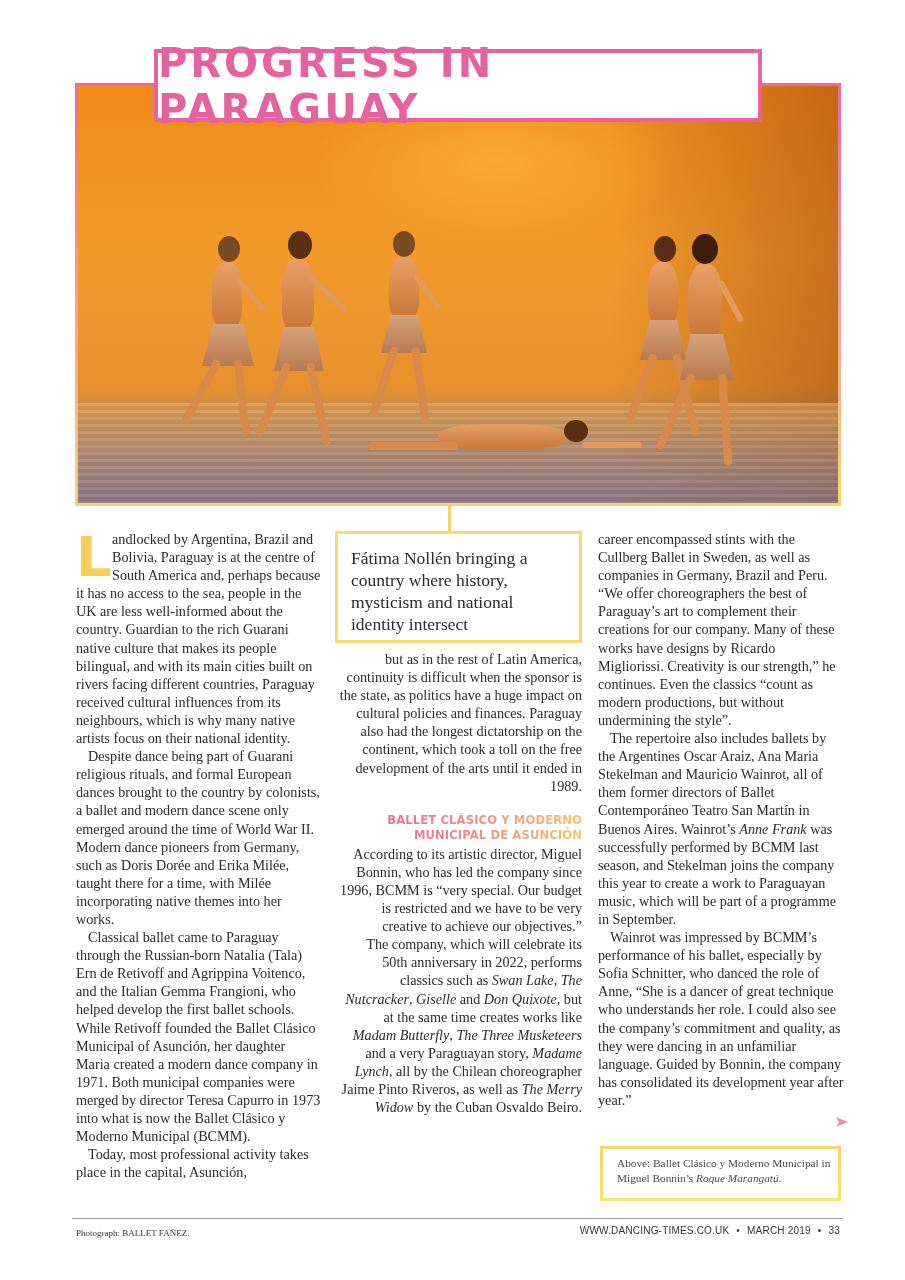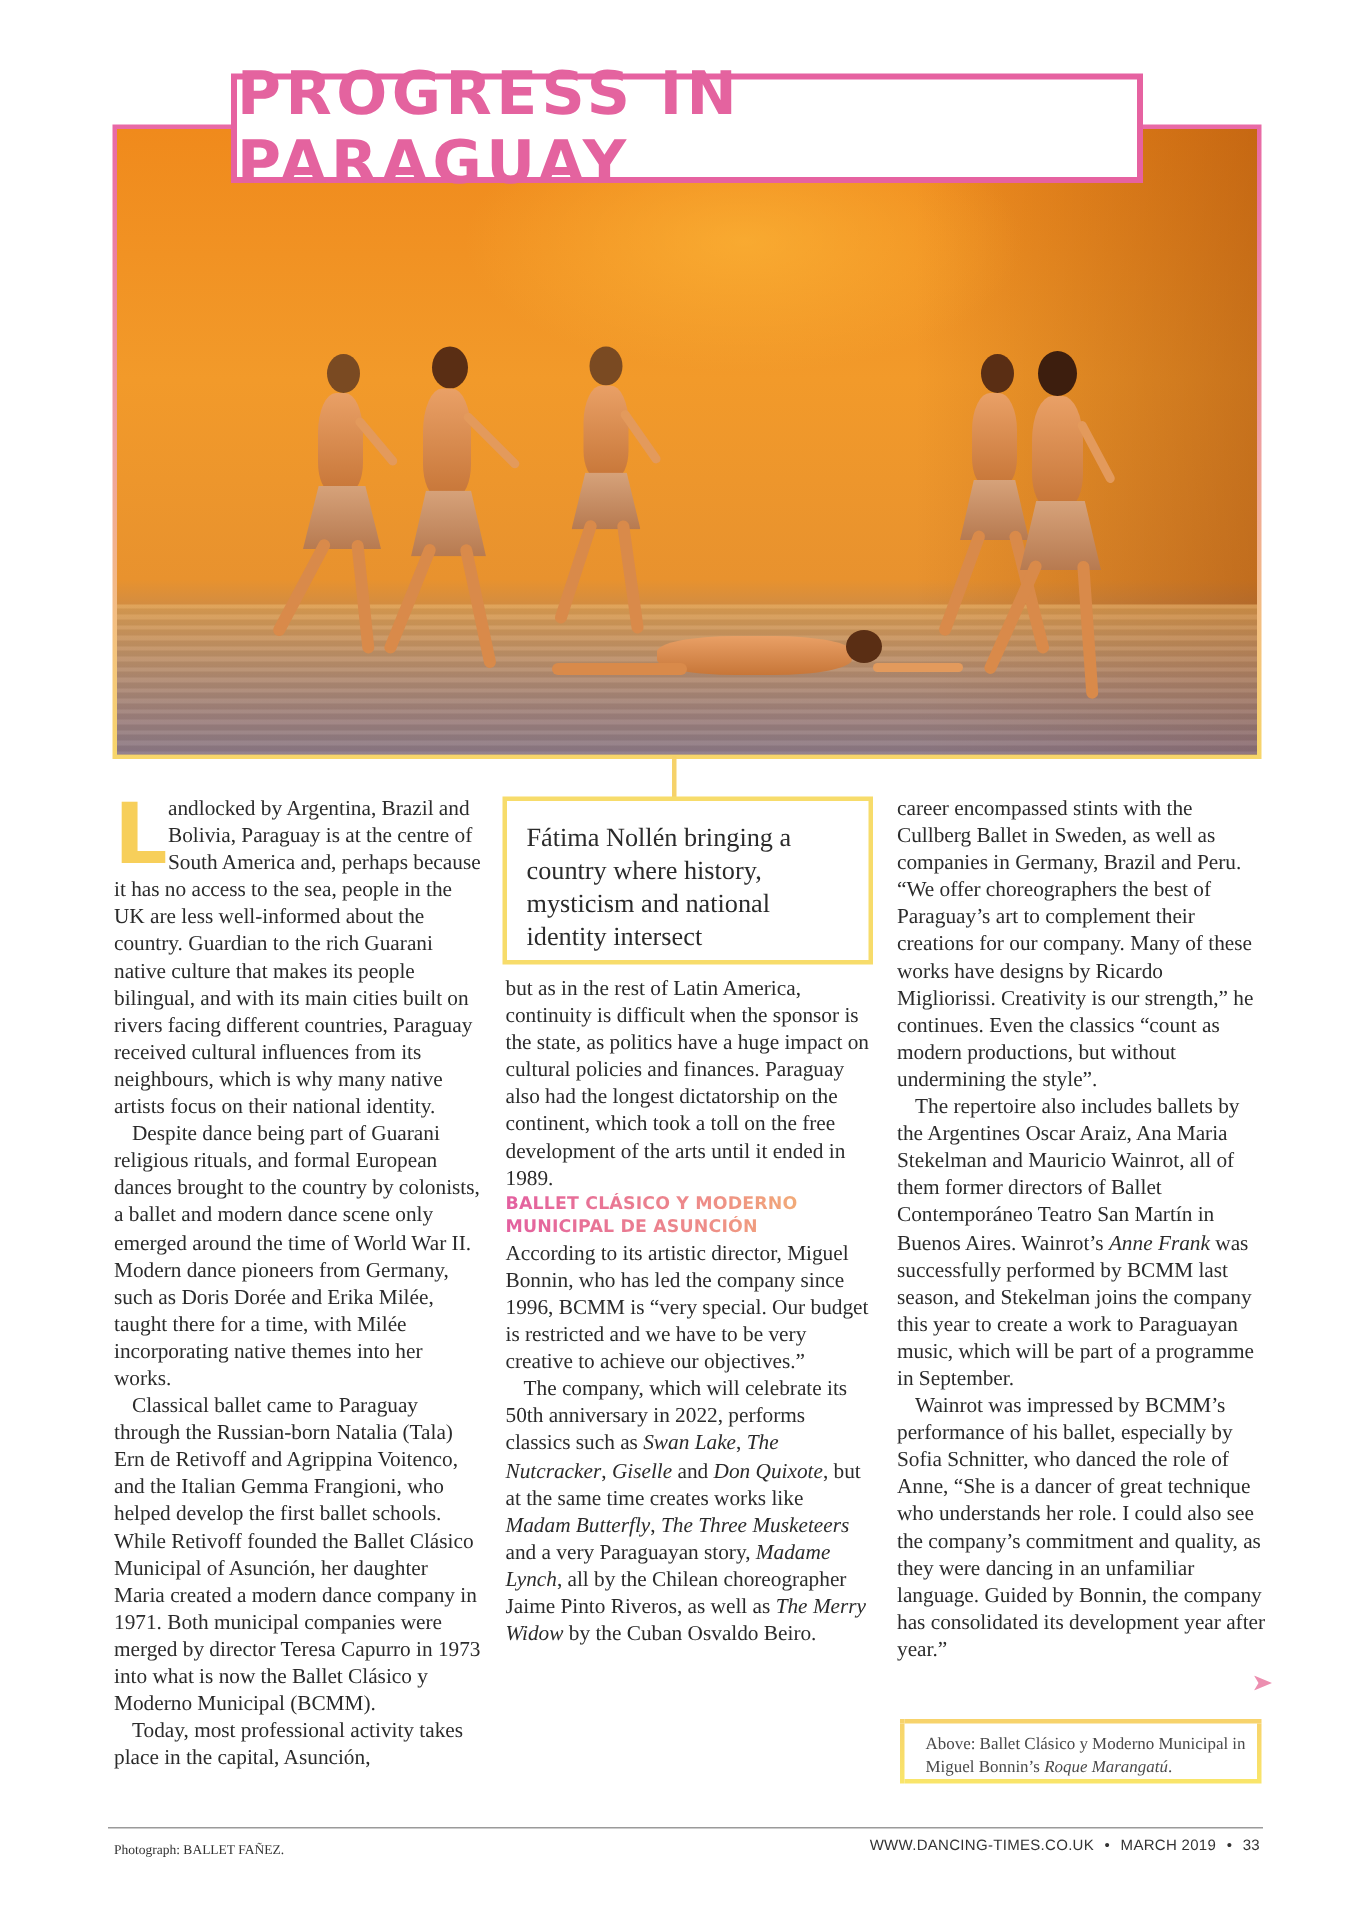--- a/index.html
+++ b/index.html
@@ -41,21 +41,21 @@
   .title-text {
     font-family: "DejaVu Sans", "Liberation Sans", sans-serif;
     font-weight: bold; font-size: 40px; letter-spacing: 3px; color: #e4639f;
   }
 
   
   .col { position: absolute; font-size: 14.2px; line-height: 18.1px; color: #2b2b2b; }
   .col p { text-indent: 12px; }
   .col p.noindent { text-indent: 0; }
   .col-1 { left: 76px; top: 530px; width: 246px; }
-  .col-2 { left: 337px; top: 650px; width: 245px; }
+  .col-2 { left: 337px; top: 650px; width: 245px; text-align: right; }
   .col-3 { left: 598px; top: 530px; width: 246px; }
 
   .dropcap {
     float: left; font-family: "DejaVu Sans", "Liberation Sans", sans-serif;
     font-size: 56px; line-height: 46px; color: #f7cf5a; font-weight: bold;
     margin: 4px 6px 0 0; width: 30px;
   }
 
   .connector { position: absolute; left: 448px; top: 504px; width: 3px; height: 28px; background: #f6d26a; }
   .standfirst {
@@ -63,25 +63,25 @@
     border: 3px solid #f7dc6b; padding: 13px 12px 0 13px;
     font-size: 17.5px; line-height: 22px; color: #2b2b2b;
   }
   .standfirst b { font-weight: normal; }
 
   .subhead {
     font-family: "DejaVu Sans", "Liberation Sans", sans-serif; font-weight: bold;
     font-size: 11.6px; line-height: 15px; letter-spacing: 0.1px;
     background: linear-gradient(90deg, #e35fa0 0%, #ee8d88 55%, #f5c36a 100%);
     -webkit-background-clip: text; background-clip: text; color: transparent;
-    margin-bottom: 2px;
+    margin-top: 18px; margin-bottom: 2px;
   }
 
   .caption {
-    position: absolute; left: 600px; top: 1146px; width: 241px; height: 43px;
+    position: absolute; left: 600px; top: 1146px; width: 241px; height: 55px;
     border: 3px solid; border-image: linear-gradient(180deg, #f7d36c, #f9e56a) 1;
     padding: 7px 0 0 14px; font-size: 11.3px; line-height: 15px; color: #4a4a4a;
   }
   .arrow-icon { position: absolute; left: 836px; top: 1117px; width: 12px; height: 10px; }
 
   .footer-rule { position: absolute; left: 72px; top: 1218px; width: 770px; height: 1px; background: #9a9a9a; }
   .credit { position: absolute; left: 76px; top: 1228px; font-size: 9px; color: #333; }
   .folio {
     position: absolute; right: 65px; top: 1225px;
     font-family: Liberation Sans, sans-serif; font-size: 10px; color: #333; letter-spacing: 0.2px;

